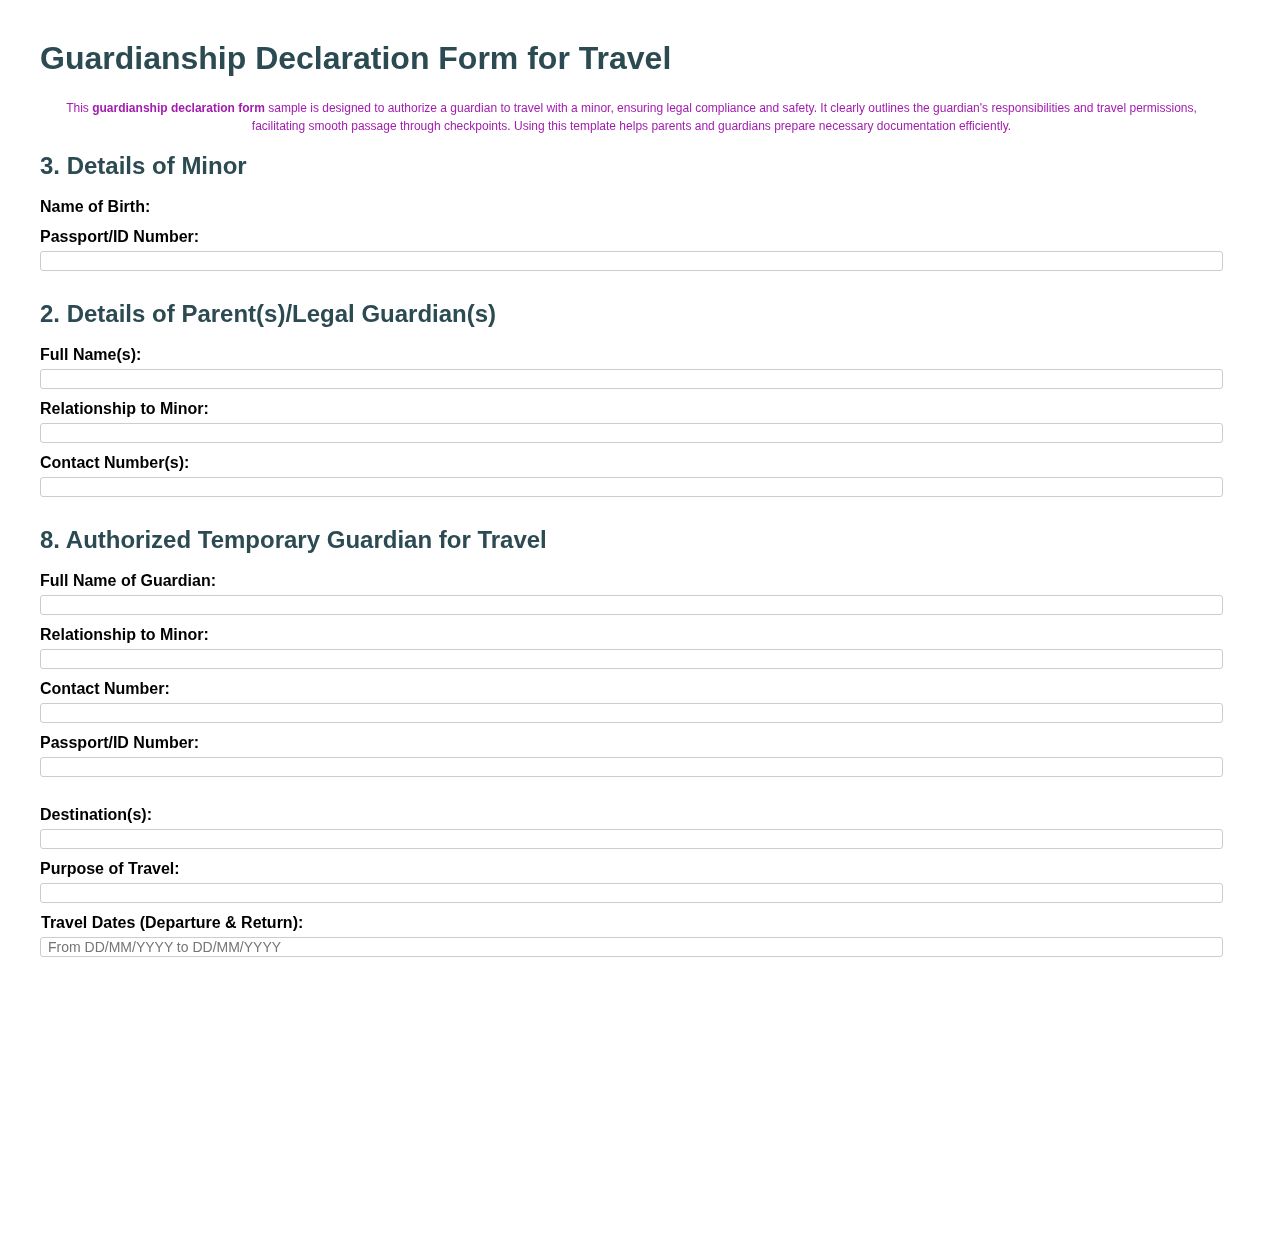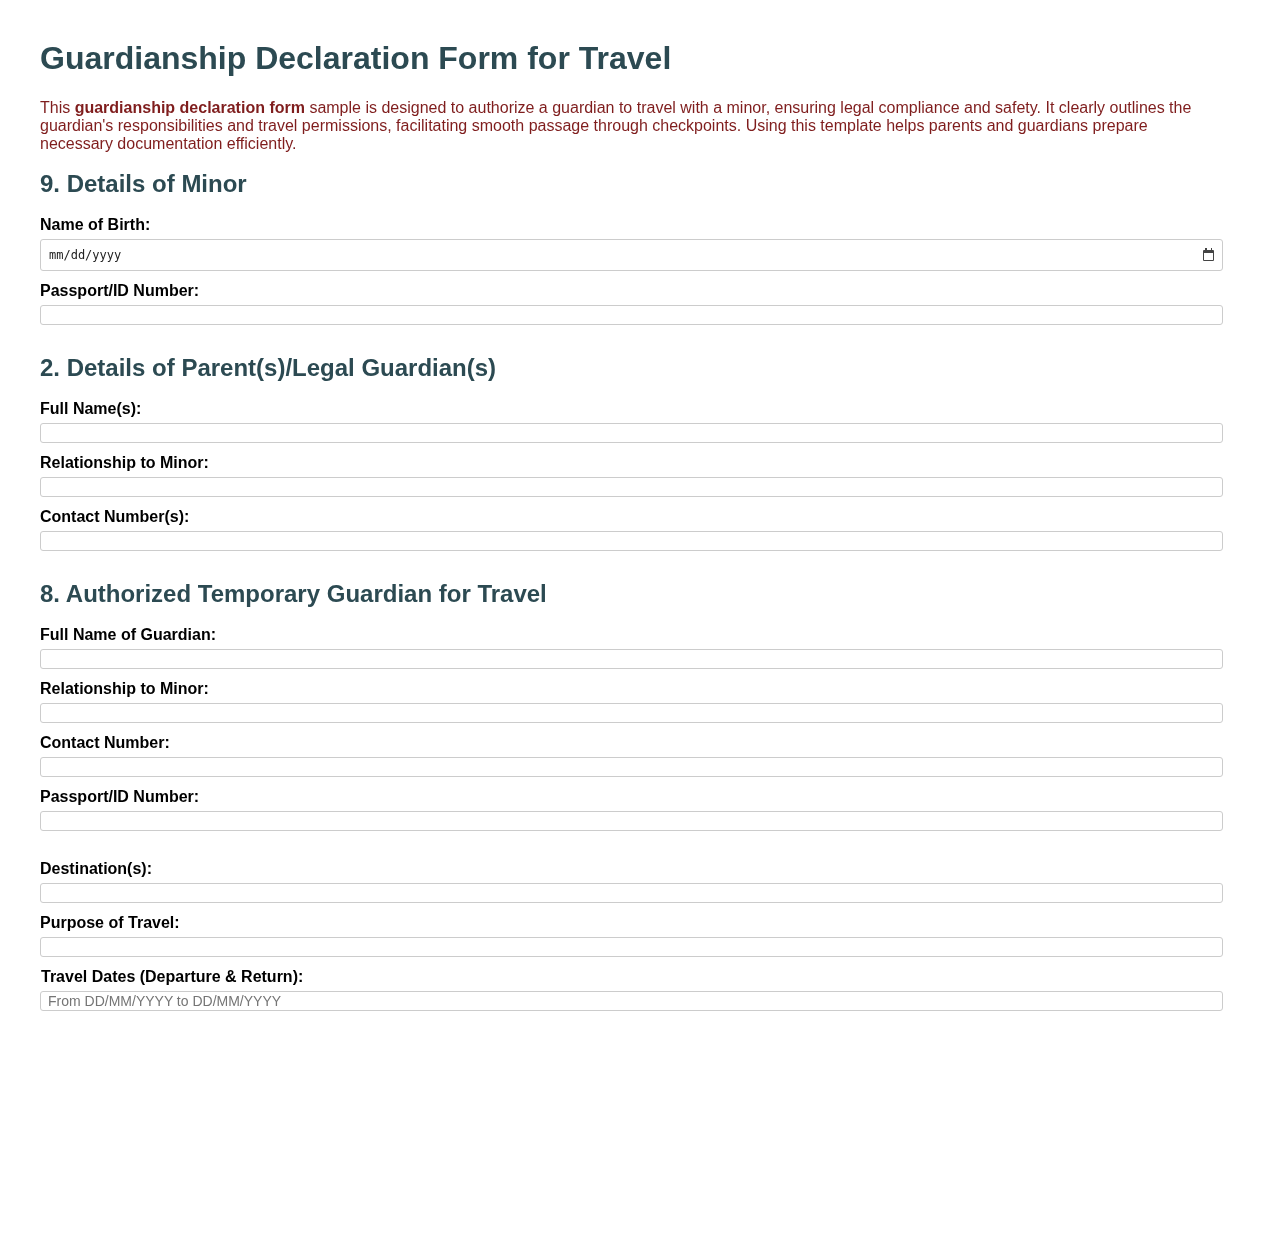--- a/index.html
+++ b/index.html
@@ -12,24 +12,25 @@
     .page { padding: 38px 40px 20px 40px; }
     h1 {
       font-family: "Liberation Sans", sans-serif;
       font-size: 32px;
       font-weight: bold;
       color: #2c4a52;
       margin: 0 0 21px 0;
       line-height: 40px;
     }
     .intro {
-      font-size: 16px;
+      font-size: 12px;
       line-height: 18px;
       margin: 0 0 16px 0;
-      color: #7f1d1d;
+      color: #a21caf;
+      text-align: center;
     }
     .intro b { font-weight: bold; }
     h2 {
       font-size: 24px;
       font-weight: bold;
       color: #2c4a52;
       margin: 0 0 16px 0;
       line-height: 30px;
     }
     .section { margin-bottom: 28px; }
@@ -80,27 +81,23 @@
     .cal-icon::after { right: 1px; }
   </style>
 </head>
 <body>
 
 <div class="page">
   <h1>Guardianship Declaration Form for Travel</h1>
   <p class="intro"><span>This </span><b>guardianship declaration form</b><span> sample is designed to authorize a guardian to travel with a minor, ensuring legal compliance and safety. It clearly outlines the guardian's responsibilities and travel permissions, facilitating smooth passage through checkpoints. Using this template helps parents and guardians prepare necessary documentation efficiently.</span></p>
 
   <div class="section">
-    <h2>9. Details of Minor</h2>
+    <h2>3. Details of Minor</h2>
     <div class="field">
       <label>Name of Birth:</label>
-      <div class="input date-input">
-        <span>mm/dd/yyyy</span>
-        <span class="cal-icon"></span>
-      </div>
     </div>
     <div class="field">
       <label>Passport/ID Number:</label>
       <input class="input" type="text" placeholder="" style="">
     </div>
   </div>
 
   <div class="section">
     <h2>2. Details of Parent(s)/Legal Guardian(s)</h2>
     <div class="field">

